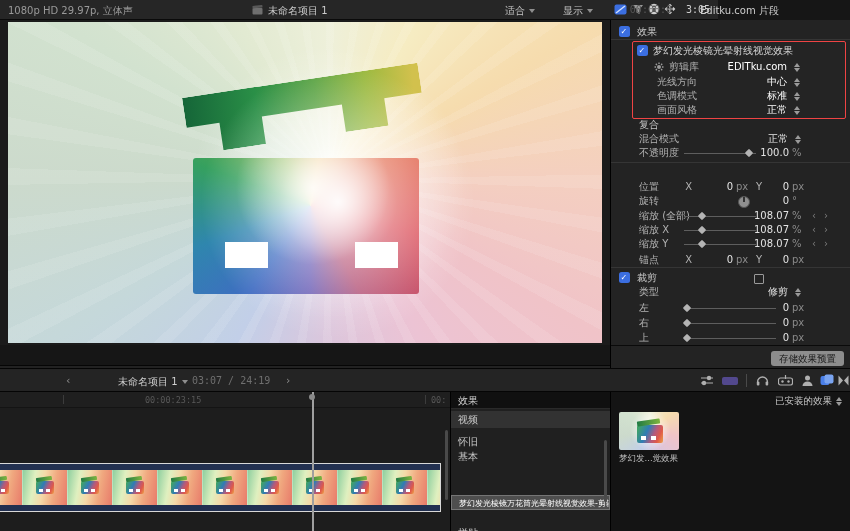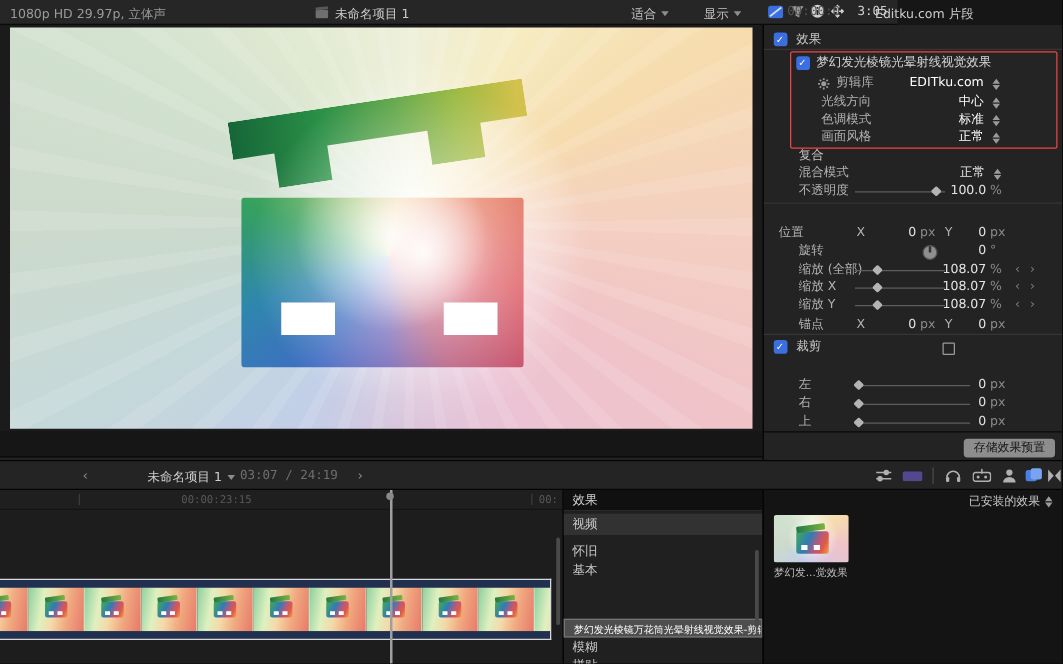--- a/index.html
+++ b/index.html
@@ -260,21 +260,21 @@
       <span class="lbl" style="left:28px">不透明度</span>
       <span class="track" style="left:73px;width:72px">
           <span class="handle" style="left:62px"></span>
         </span>
       <span class="num">100.0</span>
       <span class="unit">%</span>
     </div>
     <div class="divider" style="top:142px"></div>
 
     <div class="irow" style="top:160px">
-      <span class="lbl" style="left:12px">位置</span>
+      <span class="lbl" style="left:28px">位置</span>
       <span class="lbl" style="right:158px">X</span>
       <span class="num" style="right:117px">0</span>
       <span class="unit" style="right:100px">px</span>
       <span class="lbl" style="right:88px">Y</span>
       <span class="num">0</span>
       <span class="unit">px</span>
     </div>
     <div class="irow" style="top:174px">
       <span class="lbl" style="left:28px">旋转</span>
       <span class="dial"></span>
@@ -320,20 +320,28 @@
       <span class="num">0</span>
       <span class="unit">px</span>
     </div>
     <div class="divider" style="top:247px"></div>
 
     <div class="irow" style="top:251px">
       <span class="cb" style="left:8px"></span>
       <span class="lbl hdr" style="left:26px">裁剪</span>
       <span class="sq-icon"></span>
     </div>
+    <div class="irow" style="top:265px">
+      <span class="lbl" style="left:28px">类型</span>
+      <span class="ddval">修剪</span>
+      <span class="dd">
+          <i class="up"></i>
+          <i class="dn"></i>
+        </span>
+    </div>
     <div class="irow" style="top:281px">
       <span class="lbl" style="left:28px">左</span>
       <span class="track" style="left:73px;width:92px">
           <span class="handle" style="left:0"></span>
         </span>
       <span class="num">0</span>
       <span class="unit">px</span>
     </div>
     <div class="irow" style="top:296px">
       <span class="lbl" style="left:28px">右</span>
@@ -456,21 +464,20 @@
     <div id="ph-dot"></div>
     <div id="tl-scroll"></div>
   </div>
 
   <div id="fx-list">
     <div id="fx-list-header">效果</div>
     <div class="fx-row fx-group" style="top:19px">视频</div>
     <div class="fx-row" style="top:57px">基本</div>
     <div class="fx-row" style="top:42px">怀旧</div>
     <div class="fx-row fx-selected" style="top:103px">梦幻发光棱镜万花筒光晕射线视觉效果-剪辑库</div>
-    <div class="fx-row" style="top:119px">模糊</div>
     <div class="fx-row" style="top:133px">拼贴</div>
     <div id="fx-scroll"></div>
   </div>
 
   <div id="fx-content">
     <span class="abs" style="right:18px;top:3px;color:#c8c8c8;font-size:9.5px">已安装的效果</span>
     <span class="dd" style="right:7px;top:5px">
         <i class="up"></i>
         <i class="dn"></i>
       </span>

